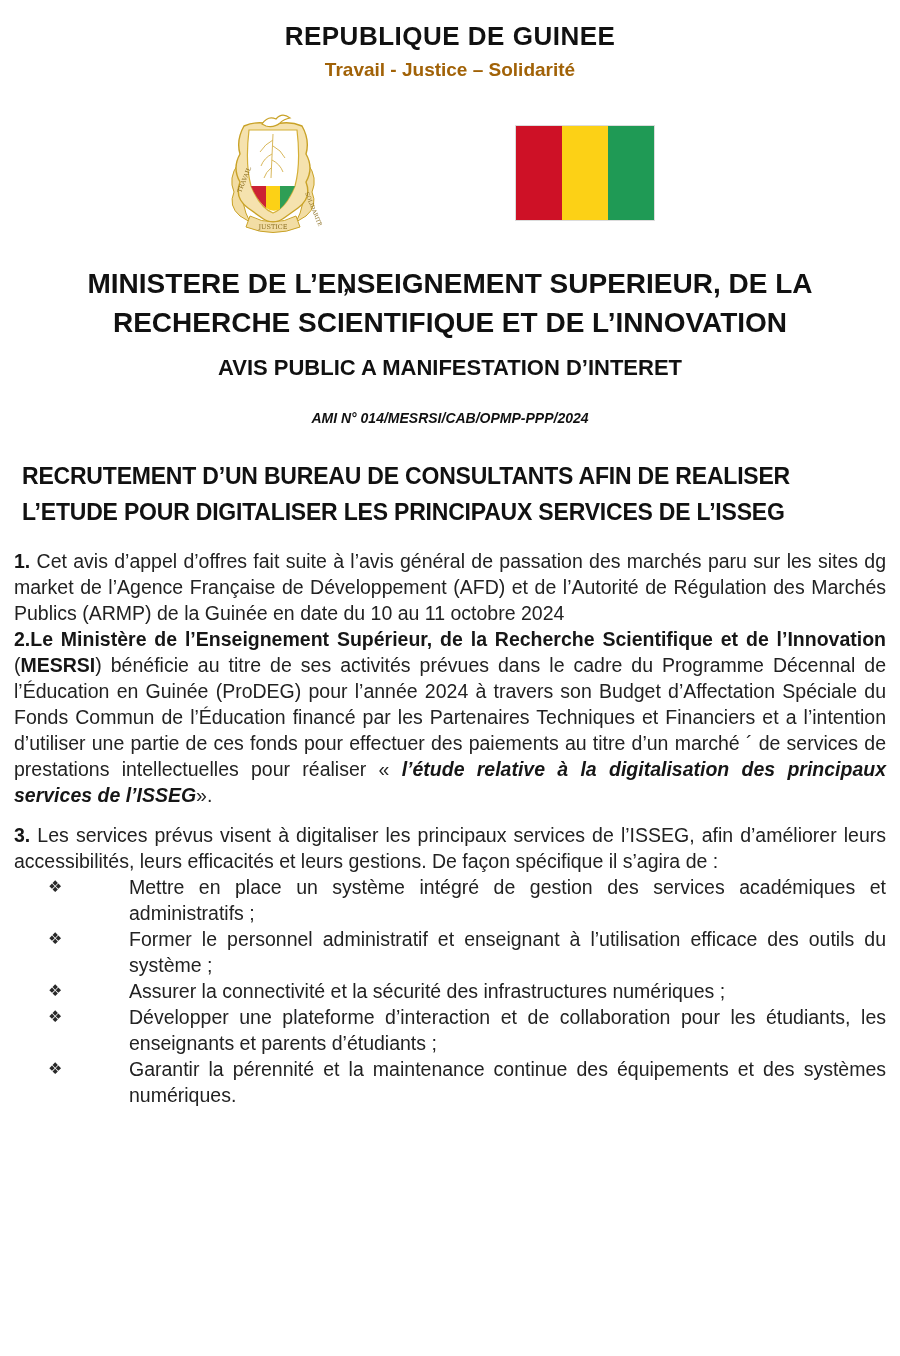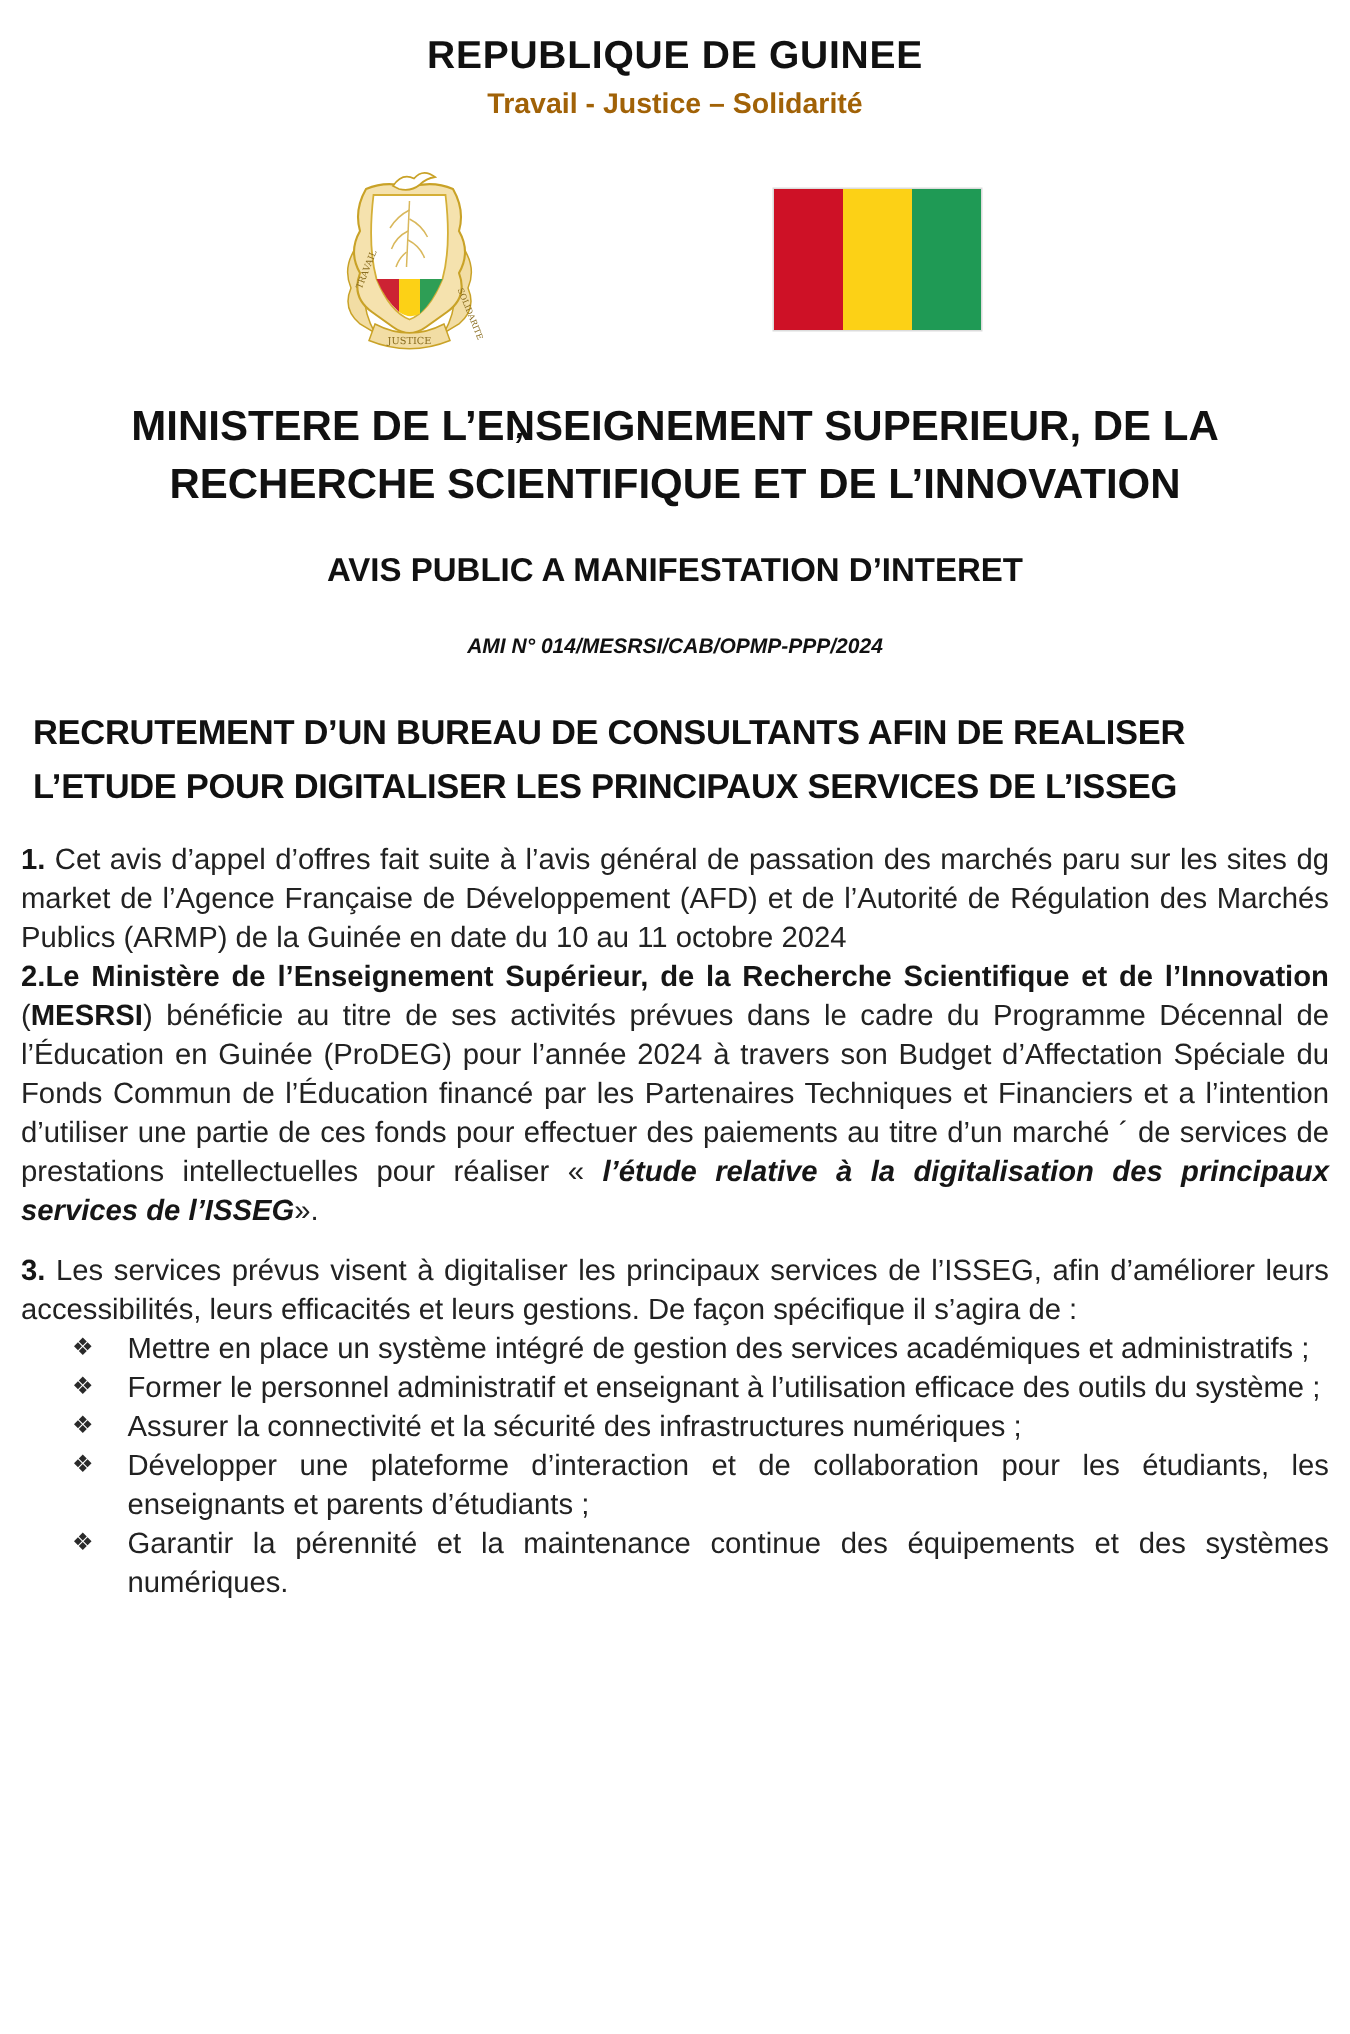--- a/index.html
+++ b/index.html
@@ -43,21 +43,21 @@
   .flag .stripe{flex:1;}
   .ministry{
     margin:21px auto 0;
     max-width:790px;
     text-align:center;
     font-size:28px;font-weight:bold;
     line-height:1.38;
     color:#111;
   }
   .notice{
-    margin-top:25px;
+    margin-top:13px;
     text-align:center;
     font-size:22px;font-weight:bold;
     color:#111;
   }
   .reference{
     margin-top:29px;
     text-align:center;
     font-size:14px;font-weight:bold;font-style:italic;
     color:#111;
   }
@@ -82,21 +82,21 @@
   .b{font-weight:bold;color:#161616;}
   .bi{font-weight:bold;font-style:italic;color:#161616;}
   ul.goals{list-style:none;margin:0;padding:0 0 0 34px;}
   ul.goals li{display:flex;align-items:flex-start;}
   ul.goals .marker{
     flex:0 0 37px;
     font-size:16px;
     line-height:26px;
     color:#2a2a2a;
   }
-  ul.goals .btxt{flex:1;text-align:justify;}
+  ul.goals .btxt{flex:1;text-align:justify;margin-left:44px;}
   
   .coat text{font-family:"DejaVu Serif","Liberation Serif",serif;}
 </style>
 </head>
 <body>
 
 <div class="page">
 
   <h1 class="country-title">REPUBLIQUE DE GUINEE</h1>
   <div class="motto">Travail - Justice – Solidarité</div>

